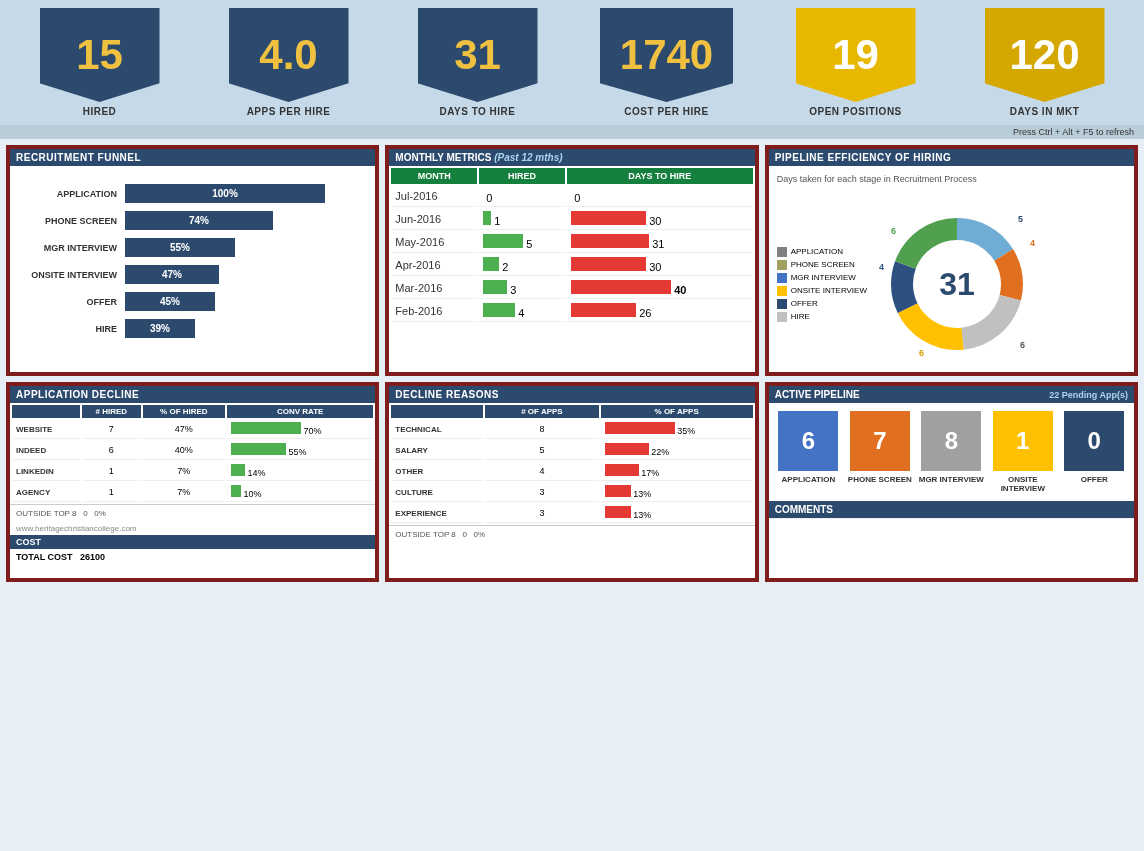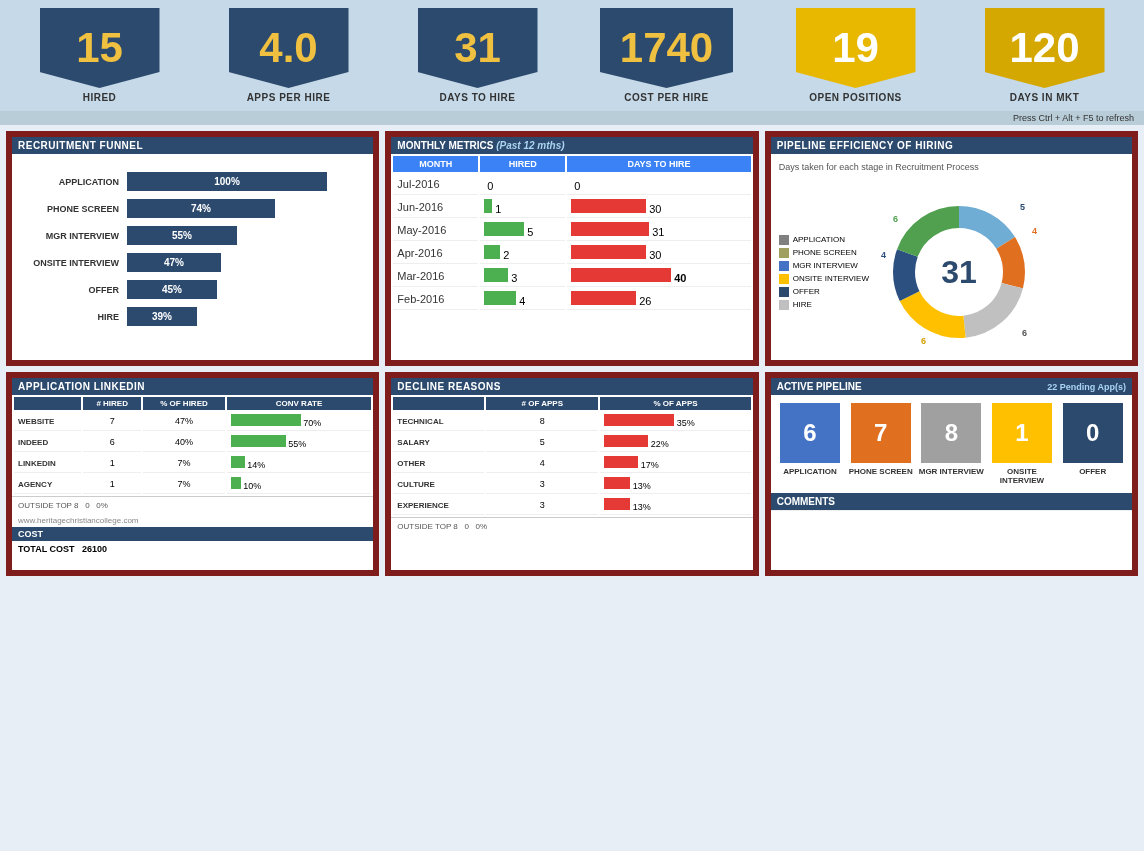--- a/index.html
+++ b/index.html
@@ -1,49 +1,49 @@
 <!DOCTYPE html>
 <html><head>
   <meta charset="utf-8">
   <style>
     * { box-sizing: border-box; margin: 0; padding: 0; }
     body { font-family: Arial, sans-serif; background: #e8eef5; font-size: 11px; width: 1144px; }
 
     
     .top-bar { display: flex; background: #c5d9e8; padding: 8px 10px; gap: 10px; align-items: flex-end; }
     .metric-box { display: flex; flex-direction: column; align-items: center; flex: 1; }
-    .metric-banner { background: #2c4a6e; color: #f0c040; font-size: 42px; font-weight: bold; padding: 16px 20px; clip-path: polygon(0 0, 100% 0, 100% 80%, 50% 100%, 0 80%); text-align: center; min-width: 120px; }
+    .metric-banner { background: #2c4a6e; color: #f0c040; font-size: 42px; font-weight: bold; padding: 23px 20px; clip-path: polygon(0 0, 100% 0, 100% 80%, 50% 100%, 0 80%); text-align: center; min-width: 120px; }
     .metric-banner.yellow { background: #e8b800; color: white; }
     .metric-banner.gold { background: #d4a800; color: white; }
     .metric-label { font-size: 10px; font-weight: bold; color: #333; margin-top: 4px; text-align: center; letter-spacing: 0.5px; }
 
     
     .refresh-bar { background: #b8cdd8; text-align: right; padding: 2px 10px; font-size: 9px; color: #333; }
 
     
     .main-content { display: grid; grid-template-columns: 1fr 1fr 1fr; gap: 6px; padding: 6px; }
 
     
     .section-header { background: #2c4a6e; color: white; font-size: 10px; font-weight: bold; padding: 3px 6px; letter-spacing: 0.5px; }
-    .section-box { background: white; border: 6px solid #7f1d1d; }
+    .section-box { background: white; border: 4px solid #7f1d1d; }
 
     
     .funnel-section { grid-column: 1; grid-row: 1; }
     .funnel-content { padding: 10px 15px; }
     .funnel-row { display: flex; align-items: center; margin: 8px 0; }
     .funnel-label { width: 100px; font-size: 9px; font-weight: bold; color: #333; text-align: right; padding-right: 8px; }
     .funnel-bar-container { flex: 1; }
     .funnel-bar { background: #2c4a6e; color: white; font-size: 10px; font-weight: bold; padding: 4px 8px; text-align: center; display: inline-block; }
 
     
     .monthly-section { grid-column: 2; grid-row: 1; }
     .monthly-header { background: #2c4a6e; color: white; font-size: 10px; font-weight: bold; padding: 3px 6px; }
     .monthly-header span { color: #aad4f0; font-style: italic; }
     .monthly-table { width: 100%; }
-    .monthly-table th { background: #3b82f6; color: white; font-size: 9px; padding: 3px 12px; text-align: center; }
+    .monthly-table th { background: #15803d; color: white; font-size: 9px; padding: 3px 12px; text-align: center; }
     .monthly-table td { font-size: 11px; padding: 2px 4px; border-bottom: 1px solid #eee; }
     .monthly-table td:first-child { color: #333; }
     .green-bar { background: #4caf50; height: 14px; display: inline-block; }
     .red-bar { background: #e53935; height: 14px; display: inline-block; }
 
     
     .pipeline-section { grid-column: 3; grid-row: 1; }
     .pipeline-content { padding: 8px; display: flex; flex-direction: column; }
     .pipeline-subtitle { font-size: 9px; color: #555; margin-bottom: 20px; }
     .pipeline-chart-area { display: flex; align-items: center; gap: 10px; }
@@ -259,21 +259,21 @@
           <div style="position:absolute; bottom:14px; right:12px; font-size:9px; font-weight:bold; color:#555">6</div>
           <div style="position:absolute; bottom:6px; left:42px; font-size:9px; font-weight:bold; color:#d4a000">6</div>
           <div style="position:absolute; top:58px; left:2px; font-size:9px; font-weight:bold; color:#2c5080">4</div>
           <div style="position:absolute; top:22px; left:14px; font-size:9px; font-weight:bold; color:#50a050">6</div>
         </div>
       </div>
     </div>
   </div>
 
   <div class="section-box sources-section">
-    <div class="section-header">APPLICATION LINKEDIN</div>
+    <div class="section-header">APPLICATION DECLINE</div>
     <table class="sources-table">
       <thead>
         <tr>
           <th style="text-align:left"></th>
           <th># HIRED</th>
           <th>% OF HIRED</th>
           <th>CONV RATE</th>
         </tr>
       </thead>
       <tbody>

